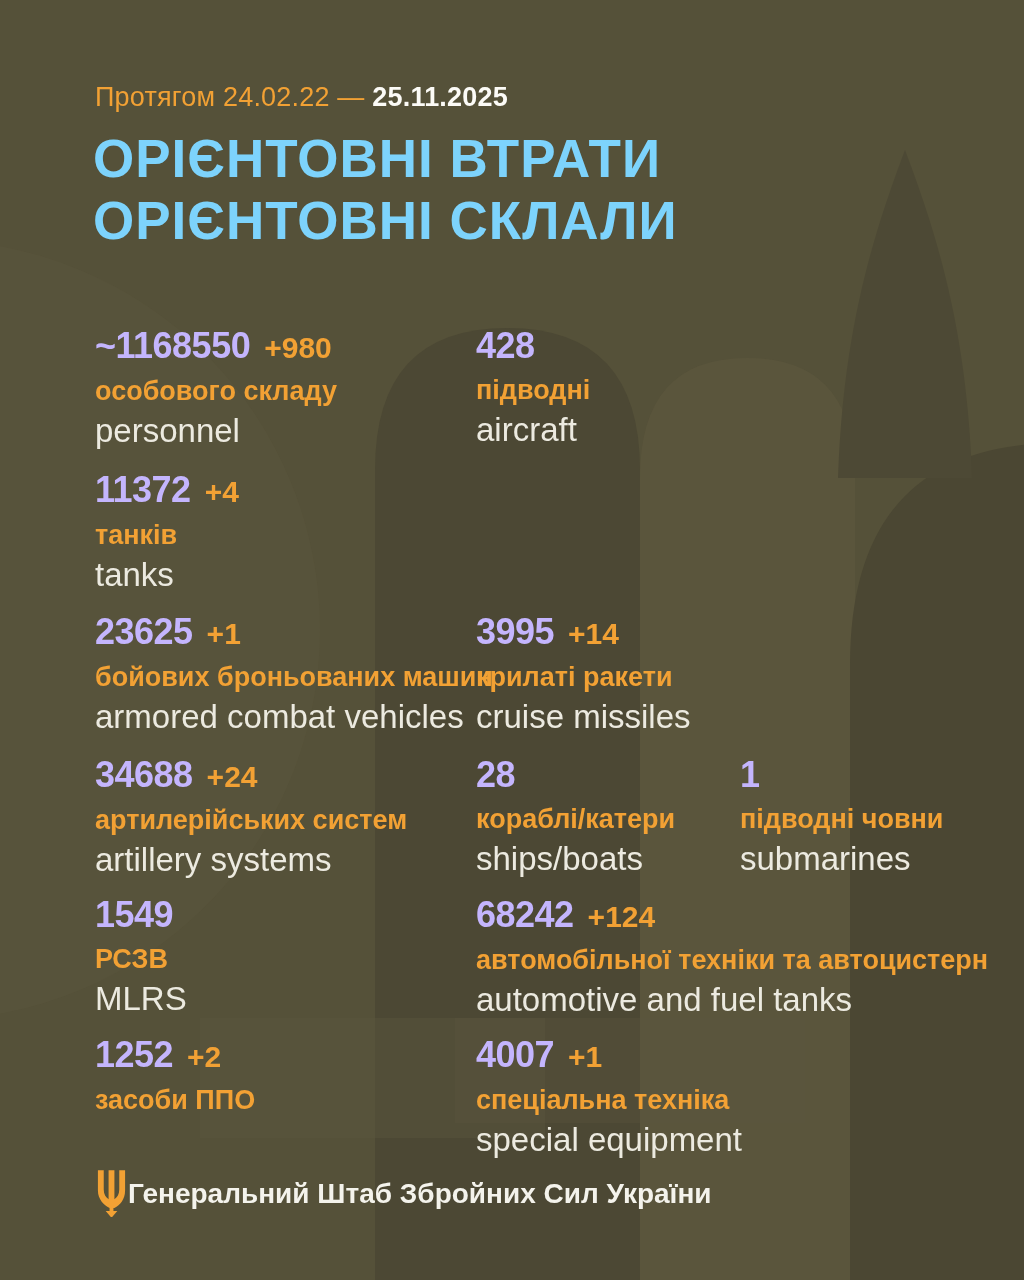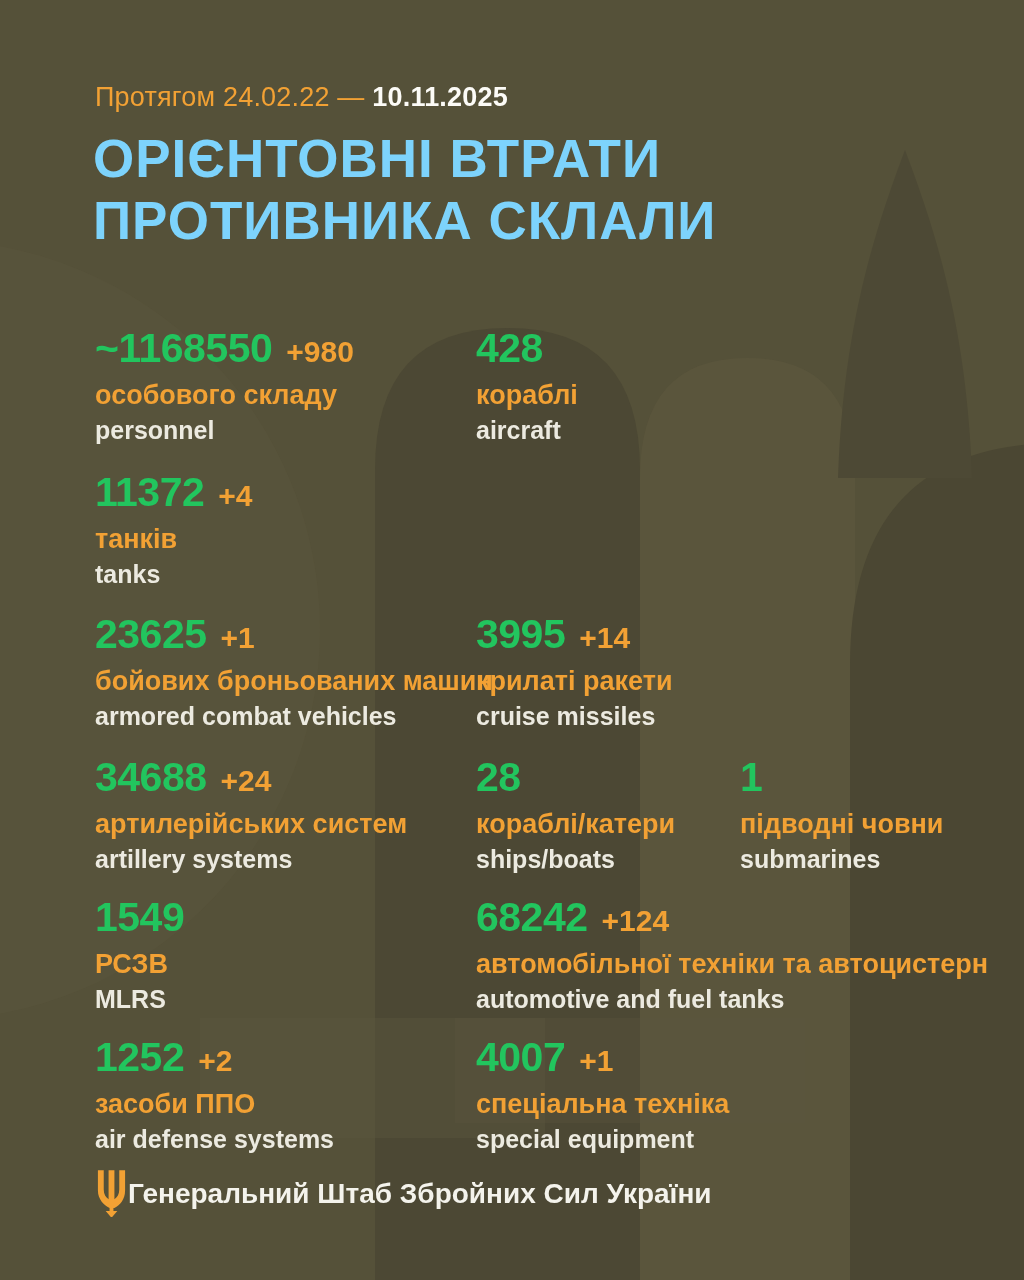--- a/index.html
+++ b/index.html
@@ -23,34 +23,34 @@
   .title{
     position:absolute;left:93px;top:128px;
     color:#7dd3fc;font-weight:800;
     font-size:53px;line-height:62px;letter-spacing:1px;
     white-space:nowrap;
   }
 
   .stat{position:absolute;white-space:nowrap;}
   .num-row{display:flex;align-items:baseline;}
   .num{
-    color:#22c55e;font-weight:800;
-    font-size:41px;line-height:1.0;letter-spacing:-0.5px;
+    color:#c4b5fd;font-weight:800;
+    font-size:36px;line-height:1.0;letter-spacing:-0.5px;
   }
   .delta{
     color:#F2A134;font-weight:800;
     font-size:30px;margin-left:14px;letter-spacing:0;
   }
   .luk{
     color:#F2A134;font-weight:700;
     font-size:27px;line-height:1.0;margin-top:13px;
   }
   .len{
-    color:#ECEAE0;font-weight:700;
-    font-size:25px;line-height:1.0;margin-top:9px;
+    color:#ECEAE0;font-weight:400;
+    font-size:33px;line-height:1.0;margin-top:9px;
   }
 
   #s0{left:95px;top:328px}
   #s1{left:476px;top:328px}
   #s2{left:740px;top:328px}
   #s3{left:95px;top:472px}
   #s4{left:476px;top:472px}
   #s5{left:95px;top:614px}
   #s6{left:476px;top:614px}
   #s7{left:95px;top:757px}
@@ -84,43 +84,43 @@
     <path d="M905 150 C873 235 843 330 838 478 L972 478 C967 330 937 235 905 150 Z" fill="#4D4935"></path>
     <rect x="200" y="1018" width="345" height="120" fill="#5C573E" opacity="0.45"></rect>
     <rect x="455" y="1018" width="350" height="105" fill="#5C573E" opacity="0.35"></rect>
   </svg>
 
   <div class="content">
 
     <div class="dateline">
       <span class="prefix">Протягом 24.02.22 —</span>
       <span> </span>
-      <span class="date">10.11.2025</span>
+      <span class="date">25.11.2025</span>
     </div>
 
     <div class="title">
       <div>ОРІЄНТОВНІ ВТРАТИ</div>
-      <div>ПРОТИВНИКА СКЛАЛИ</div>
+      <div>ОРІЄНТОВНІ СКЛАЛИ</div>
     </div>
 
     <div class="stat" id="s0">
       <div class="num-row">
         <span class="num">~1168550</span>
         <span class="delta">+980</span>
       </div>
       <div class="luk">особового складу</div>
       <div class="len">personnel</div>
     </div>
 
     <div class="stat" id="s1">
       <div class="num-row">
         <span class="num">428</span>
         <span class="delta"></span>
       </div>
-      <div class="luk">кораблі</div>
+      <div class="luk">підводні</div>
       <div class="len">aircraft</div>
     </div>
 
 
     <div class="stat" id="s3">
       <div class="num-row">
         <span class="num">11372</span>
         <span class="delta">+4</span>
       </div>
       <div class="luk">танків</div>
@@ -190,21 +190,20 @@
       <div class="luk">автомобільної техніки та автоцистерн</div>
       <div class="len">automotive and fuel tanks</div>
     </div>
 
     <div class="stat" id="s12">
       <div class="num-row">
         <span class="num">1252</span>
         <span class="delta">+2</span>
       </div>
       <div class="luk">засоби ППО</div>
-      <div class="len">air defense systems</div>
     </div>
 
     <div class="stat" id="s13">
       <div class="num-row">
         <span class="num">4007</span>
         <span class="delta">+1</span>
       </div>
       <div class="luk">спеціальна техніка</div>
       <div class="len">special equipment</div>
     </div>

